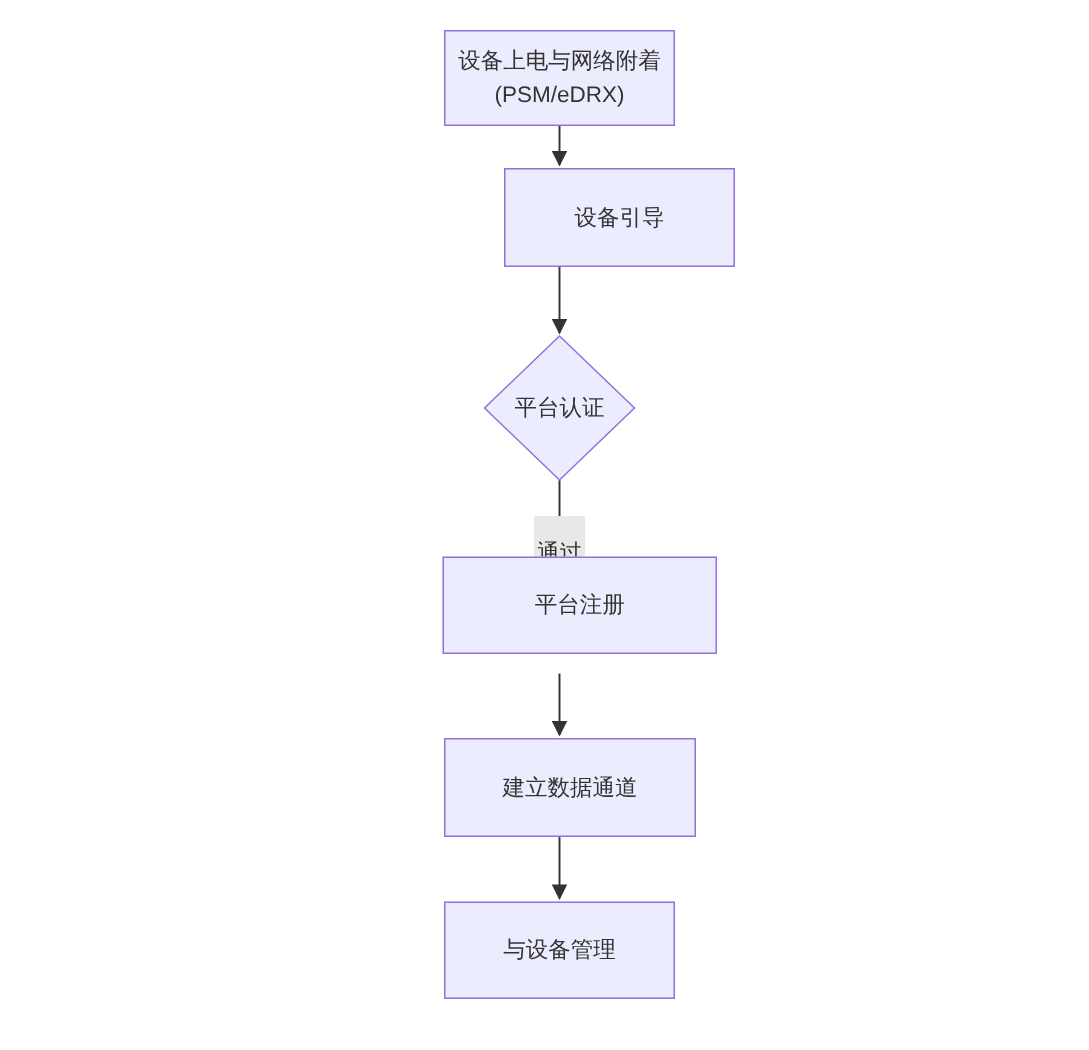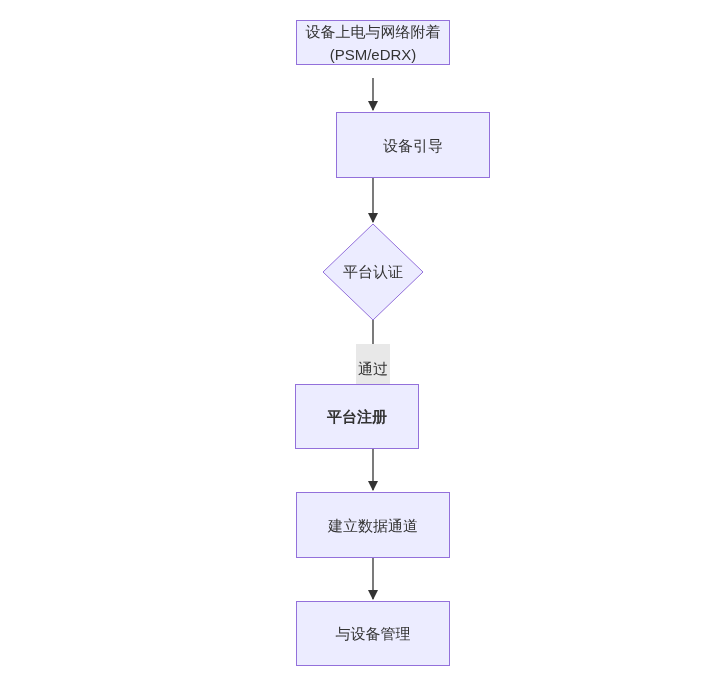--- a/index.html
+++ b/index.html
@@ -74,24 +74,24 @@
     top: 344px;
     transform: translateX(-50%);
     background: var(--edge-label-bg);
     color: var(--text-color);
     font-size: 15px;
     line-height: 18px;
     padding: 16px 2px;
     white-space: nowrap;
   }
   
-  #node-0 { left: 296px; top: 20px;  width: 154px; height: 45px; }
+  #node-0 { left: 296px; top: 20px;  width: 154px; height: 64px; }
   #node-1 { left: 296px; top: 112px; width: 154px; height: 66px; margin-left: 40px; }
-  #node-2 { left: 295px; top: 384px; width: 124px; height: 65px; font-weight: bold; }
-  #node-3 { left: 296px; top: 492px; width: 154px; height: 66px; }
+  #node-2 { left: 295px; top: 371px; width: 183px; height: 65px; }
+  #node-3 { left: 296px; top: 492px; width: 168px; height: 66px; }
   #node-4 { left: 296px; top: 601px; width: 154px; height: 65px; }
 </style>
 </head>
 <body>
 
 <div class="canvas">
 
   <svg class="edges-svg" viewBox="0 0 726 700" xmlns="http://www.w3.org/2000/svg">
     <defs>
       <marker id="arrow" viewBox="0 0 10 10" refX="9" refY="5" markerWidth="8" markerHeight="8" orient="auto-start-reverse">

